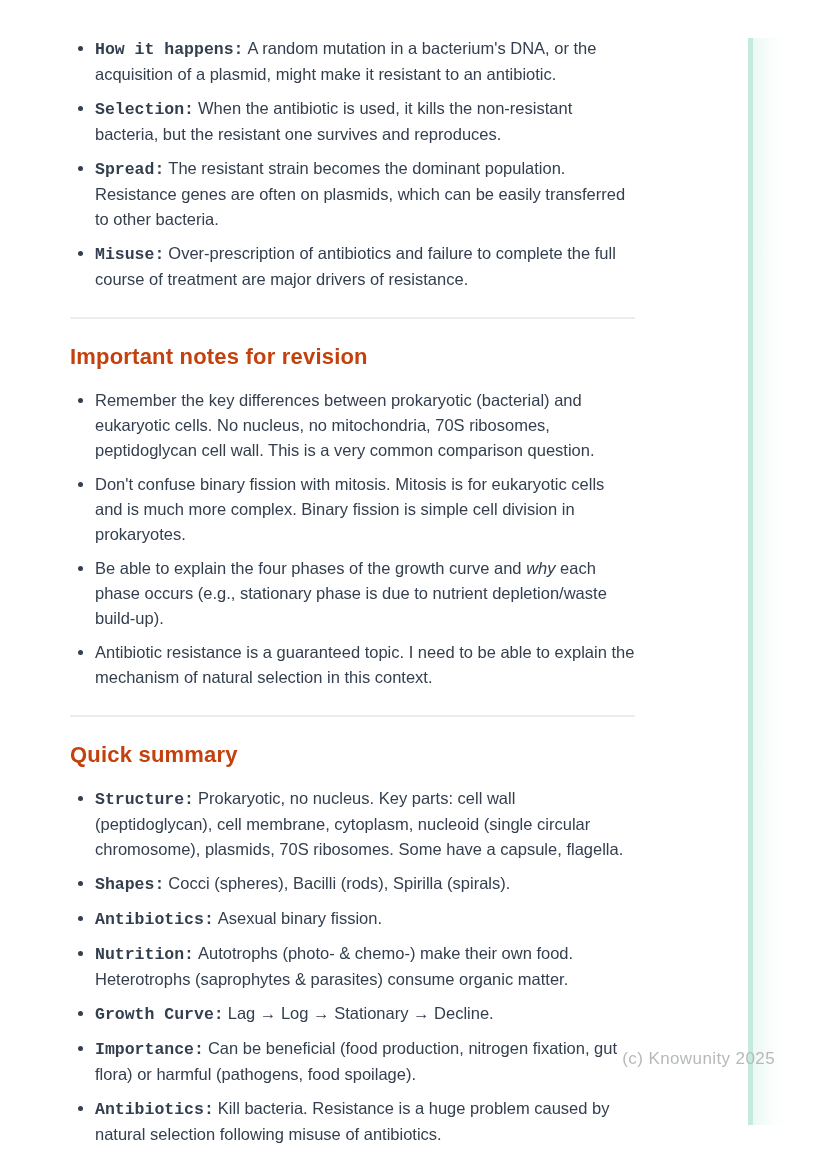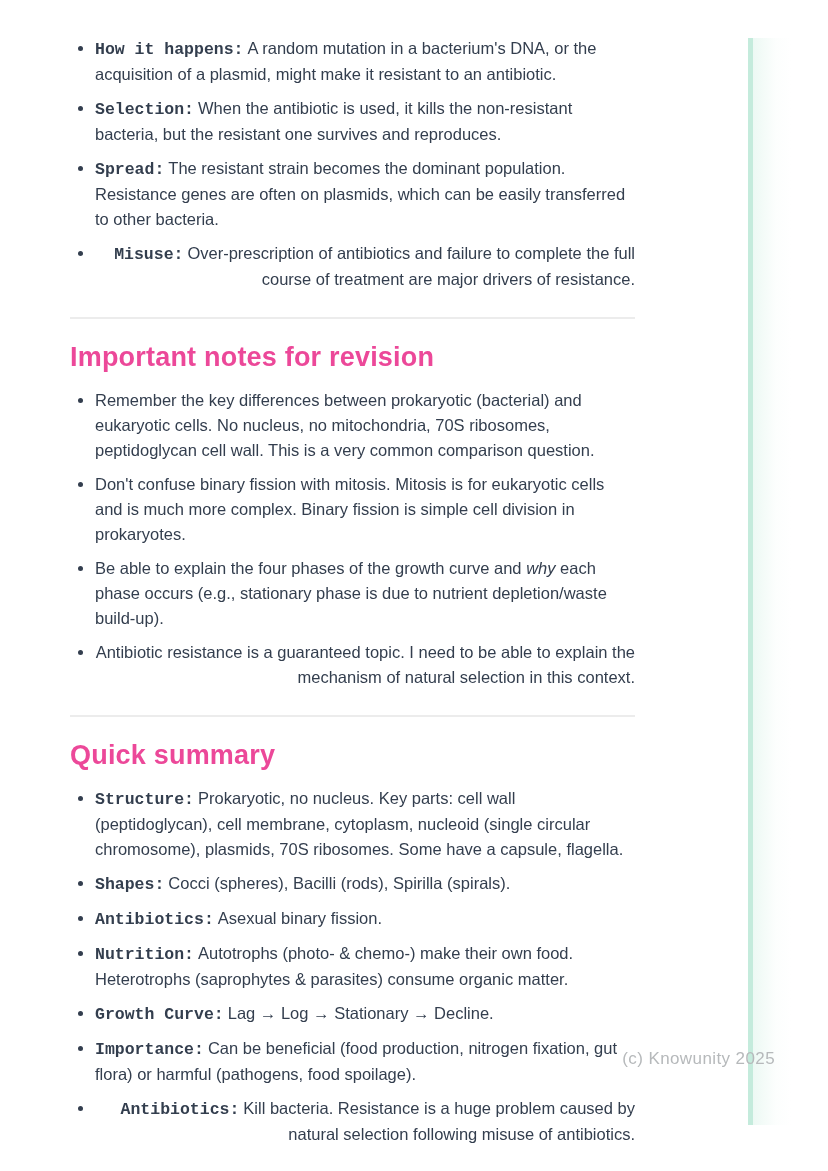--- a/index.html
+++ b/index.html
@@ -45,41 +45,40 @@
   ul.note-list {
     margin: 0;
     padding-left: 25px;
     list-style: disc outside;
   }
   ul.note-list li {
     margin-bottom: 9px;
   }
   ul.note-list li:last-child {
     margin-bottom: 0;
-    text-align: right;
   }
   .lead {
     font-weight: 700;
     padding-right: 4px;
     font-family: Liberation Mono, monospace;
   }
   .em-word {
   }
   hr.section-divider {
     border: none;
     border-top: 2px solid #ececec;
     margin: 25px 0 0 0;
   }
   h2.section-heading {
     margin: 24px 0 17px 0;
-    font-size: 27px;
+    font-size: 22px;
     line-height: 28px;
     font-weight: 700;
     letter-spacing: 0.2px;
-    color: #ec4899;
+    color: #c2410c;
   }
   .page-footer {
     position: absolute;
     top: 1052px;
     right: 53px;
     font-size: 17px;
     line-height: 14px;
     color: #b6b9bb;
     letter-spacing: 0.4px;
     z-index: 2;

